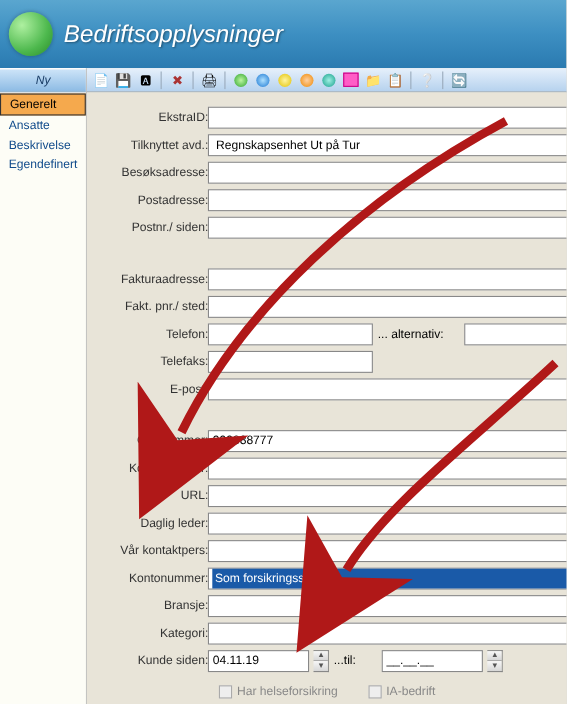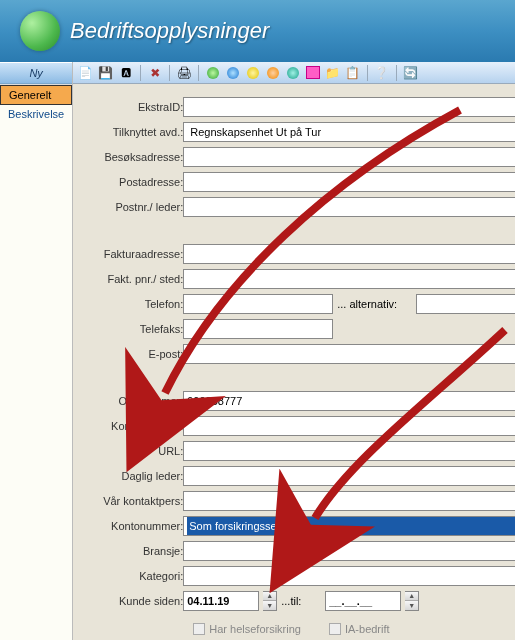--- a/index.html
+++ b/index.html
@@ -10,21 +10,21 @@
     width: 515px;
     height: 640px;
     overflow: hidden;
     position: relative;
   }
   .header {
     height: 62px;
     background: linear-gradient(to bottom, #5aa6cf 0%, #3d8fc2 50%, #2a7ab0 100%);
     display: flex;
     align-items: center;
-    padding-left: 20px;
+    padding-left: 8px;
     color: #fff;
   }
   .header-icon {
     width: 40px; height: 40px;
     border-radius: 50%;
     background: radial-gradient(circle at 30% 30%, #aef0a0, #4db84d 60%, #2a8a2a);
     position: relative;
     margin-right: 10px;
     box-shadow: 0 0 4px rgba(0,0,0,.3);
   }
@@ -150,22 +150,21 @@
     background: #1a5aa8;
     color: #fff;
     flex:1;
     padding: 0 2px;
     height:100%;
     display:flex; align-items:center;
   }
   .cbx-text { padding: 0 3px; }
 
   .date {
-    width: 76px;
-    font-weight: bold;
+    width: 92px;
   }
   .spin {
     width: 14px; height: 20px;
     display: flex; flex-direction: column;
     border: 1px solid #888;
     border-left: none;
   }
   .spin div {
     flex:1;
     background: linear-gradient(#f7f7f7,#d7d7d7);
@@ -222,21 +221,23 @@
   <div class="header-text">
     <div class="header-title">Bedriftsopplysninger</div>
   </div>
 </div>
 
 <div class="main">
   <div class="sidebar">
     <div class="tabhead">Ny</div>
     <div class="nav">
       <div class="nav-item active">Generelt</div>
+      <div class="nav-item">Ansatte</div>
       <div class="nav-item">Beskrivelse</div>
+      <div class="nav-item">Egendefinert</div>
     </div>
   </div>
 
   <div class="content">
     <div class="toolbar">
       <div class="tbtn icon-doc"></div>
       <div class="tbtn icon-save"></div>
       <div class="tbtn icon-rename"></div>
       <div class="tsep"></div>
       <div class="tbtn icon-del"></div>
@@ -296,21 +297,21 @@
       </div>
 
       <div class="row">
         <div class="lbl">Postadresse:</div>
         <div class="field">
             <input class="txt" value="" style="">
           </div>
       </div>
 
       <div class="row">
-        <div class="lbl">Postnr./ leder:</div>
+        <div class="lbl">Postnr./ siden:</div>
         <div class="field">
           <div class="cbx">
             <span class="cbx-text"></span>
 
           </div>
 
         </div>
       </div>
 
       <div class="gap"></div>

